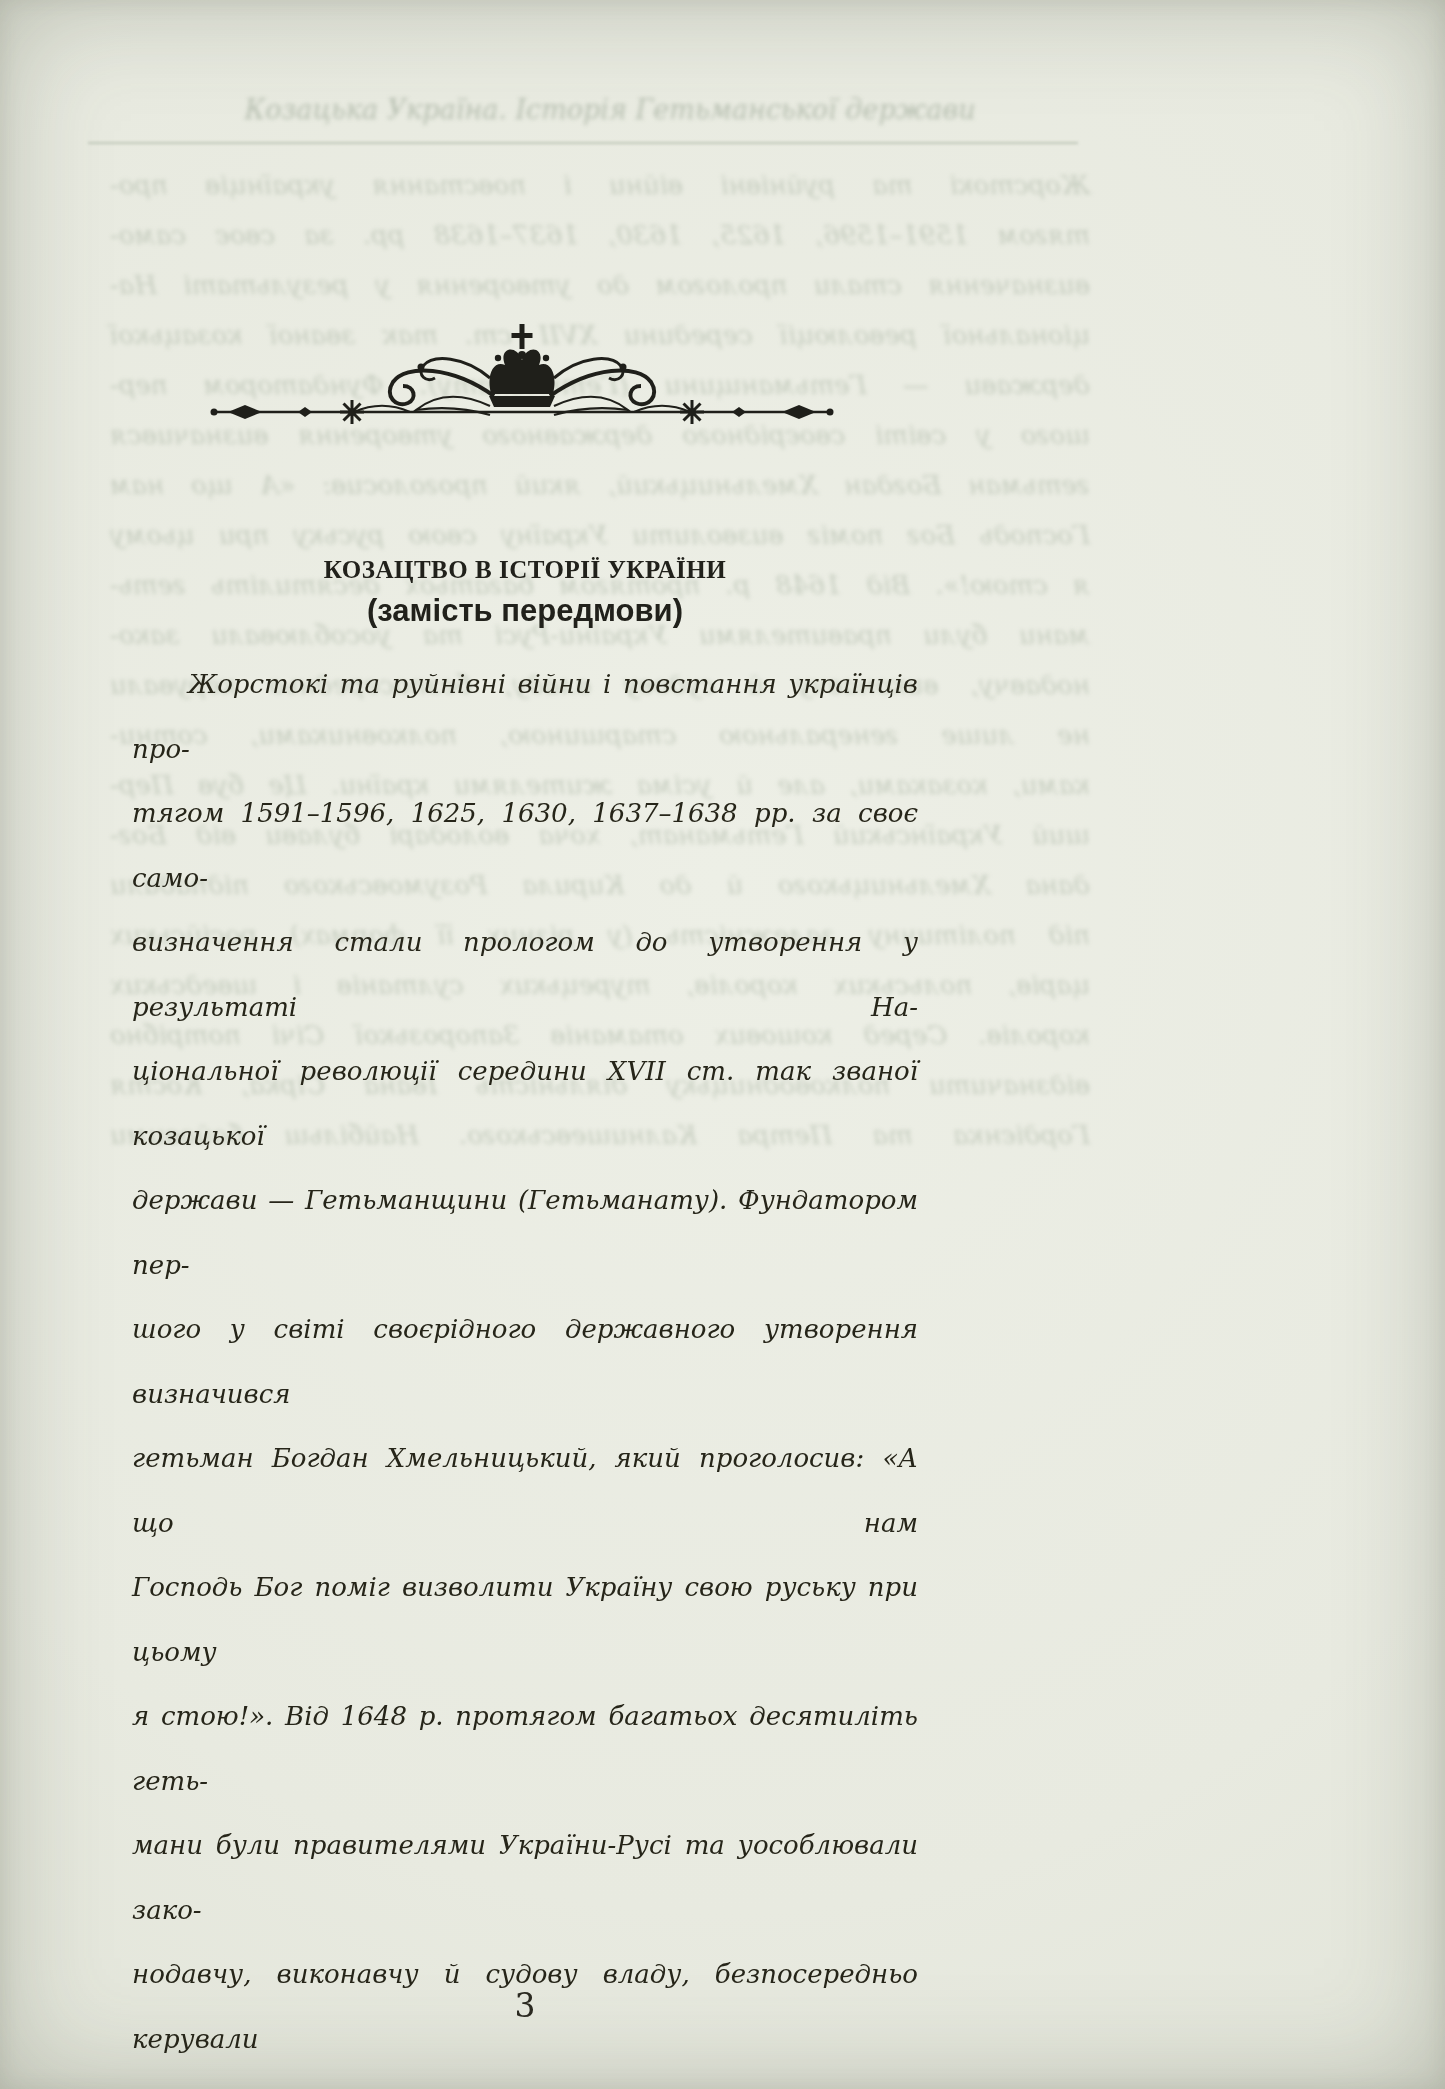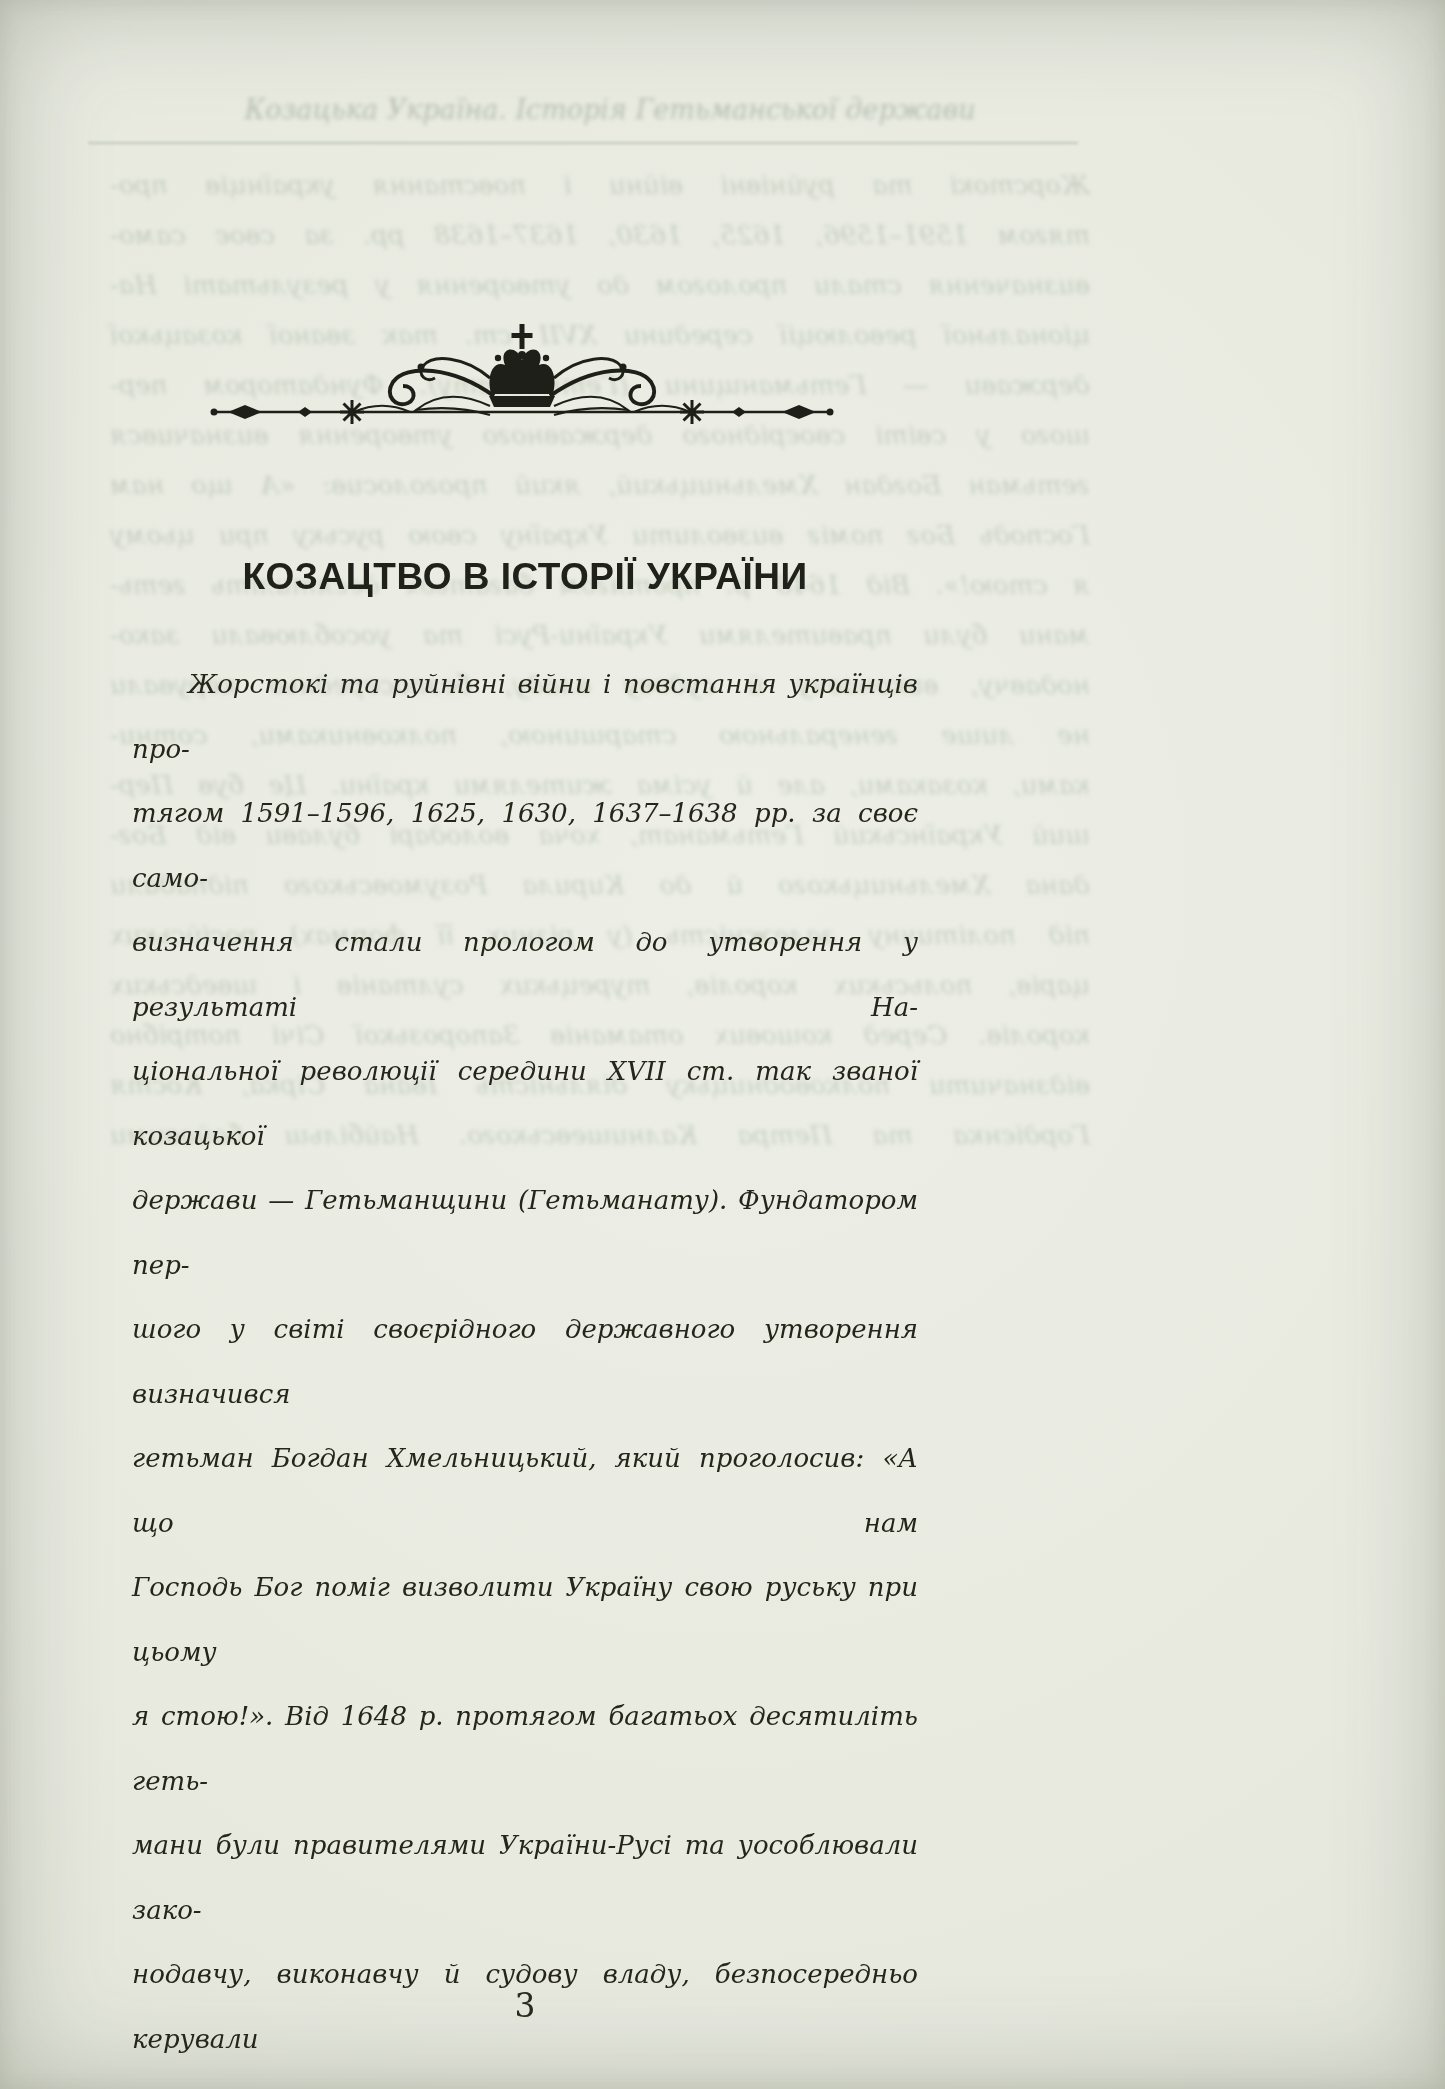--- a/index.html
+++ b/index.html
@@ -68,21 +68,21 @@
   }
   .chapter-head {
     position: absolute;
     left: 132px; top: 556px; width: 786px;
     z-index: 2;
     text-align: center;
     font-family: "Liberation Sans", sans-serif;
     font-weight: 700;
     color: #21211b;
   }
-  .chapter-title { font-size: 37px; letter-spacing: .5px; }
+  .chapter-title { font-size: 25px; letter-spacing: .5px; font-family: Liberation Serif, serif; }
   .chapter-sub   { font-size: 31px; margin-top: 9px; }
 
   .body-text {
     position: absolute;
     left: 132px; top: 652px; width: 786px;
     z-index: 2;
     font-style: italic;
     font-size: 26px;
     line-height: 64.5px;
     text-align: justify;
@@ -170,20 +170,21 @@
                  C 28 40 36 54 31 74 Z"></path>
         <circle cx="-24" cy="38" r="3.2"></circle>
         <circle cx="24" cy="38" r="3.2"></circle>
         <path d="M-33 76 h66 l-5 11 h-56 z"></path>
       </g>
     </g>
   </svg>
 
   <div class="chapter-head">
     <div class="chapter-title">КОЗАЦТВО В ІСТОРІЇ УКРАЇНИ</div>
+    <div class="chapter-sub">(замість передмови)</div>
   </div>
 
   <div class="body-text">Жорстокі та руйнівні війни і повстання українців про-
 тягом 1591–1596, 1625, 1630, 1637–1638 рр. за своє само-
 визначення стали прологом до утворення у результаті На-
 ціональної революції середини XVII ст. так званої козацької
 держави — Гетьманщини (Гетьманату). Фундатором пер-
 шого у світі своєрідного державного утворення визначився
 гетьман Богдан Хмельницький, який проголосив: «А що нам
 Господь Бог поміг визволити Україну свою руську при цьому

